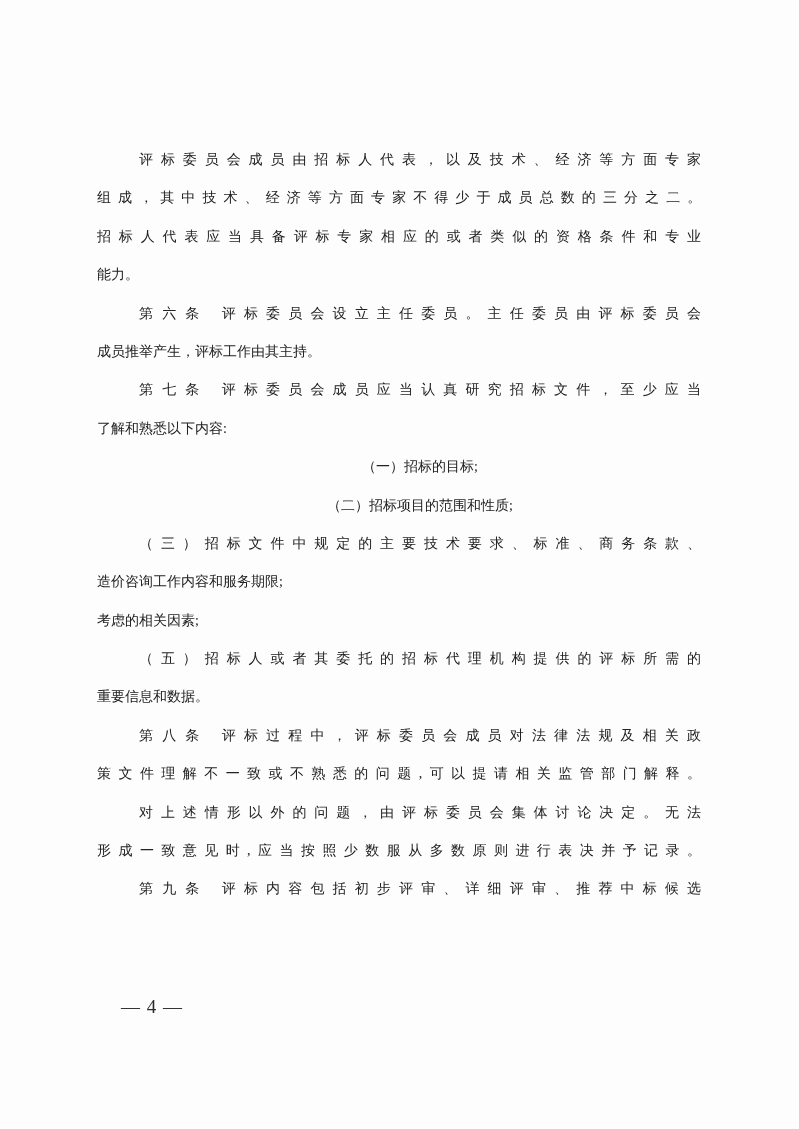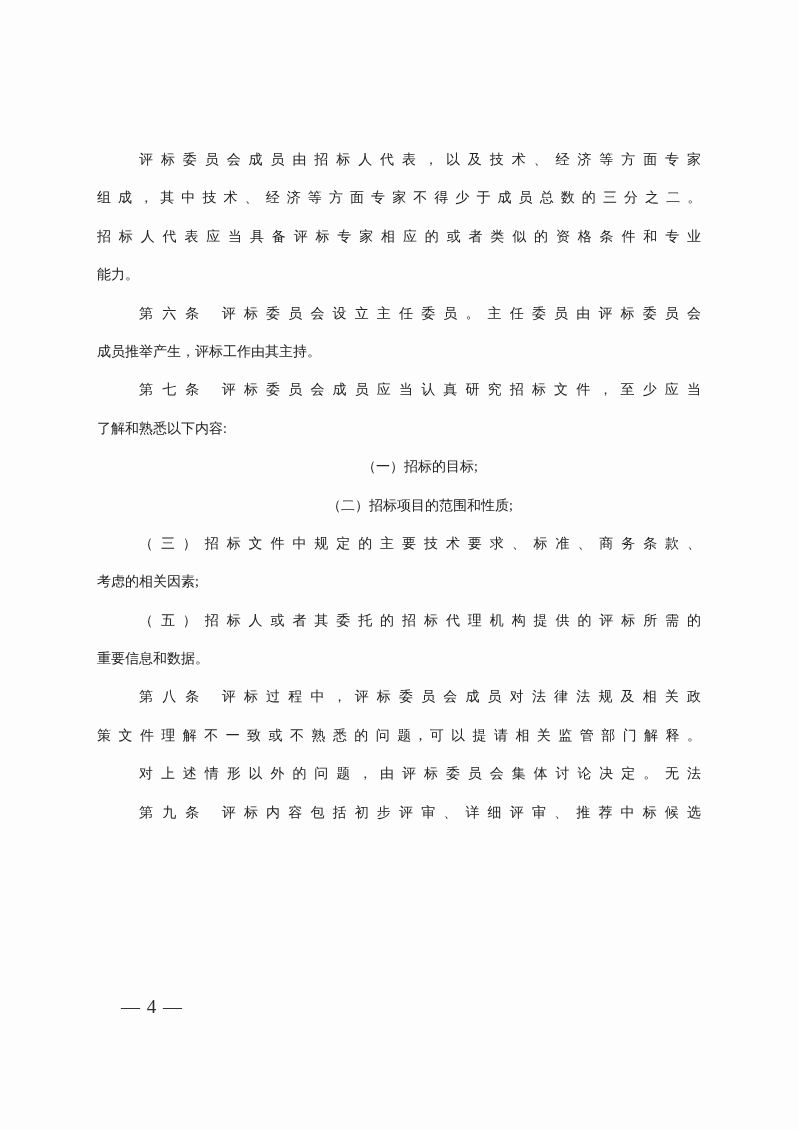--- a/index.html
+++ b/index.html
@@ -77,33 +77,35 @@
         <div class="line last" style=""><span>了解和熟悉以下内容:</span></div>
       </div>
       <div class="para">
         <div class="line first last" style=""><span>（一）招标的目标;</span></div>
       </div>
       <div class="para">
         <div class="line first last" style=""><span>（二）招标项目的范围和性质;</span></div>
       </div>
       <div class="para">
         <div class="line first flush" style=""><span>（三）招标文件中规定的主要技术要求、标准、商务条款、</span></div>
+        <div class="line last" style=""><span>造价咨询工作内容和服务期限;</span></div>
       </div>
       <div class="para">
         <div class="line last" style=""><span>考虑的相关因素;</span></div>
       </div>
       <div class="para">
         <div class="line first flush" style=""><span>（五）招标人或者其委托的招标代理机构提供的评标所需的</span></div>
         <div class="line last" style=""><span>重要信息和数据。</span></div>
       </div>
       <div class="para">
         <div class="line first flush" style=""><b class="article-no">第八条</b><span>评标过程中，评标委员会成员对法律法规及相关政</span></div>
         <div class="line flush" style=""><span>策文件理解不一致或不熟悉的问题,可以提请相关监管部门解释。</span></div>
       </div>
       <div class="para">
         <div class="line first flush" style=""><span>对上述情形以外的问题，由评标委员会集体讨论决定。无法</span></div>
+        <div class="line last flush" style=""><span>形成一致意见时,应当按照少数服从多数原则进行表决并予记录。</span></div>
       </div>
       <div class="para">
         <div class="line first last flush" style=""><b class="article-no">第九条</b><span>评标内容包括初步评审、详细评审、推荐中标候选</span></div>
       </div>
     </div>
   <div class="footer">— 4 —</div>
 </div>
 
 </body></html>

